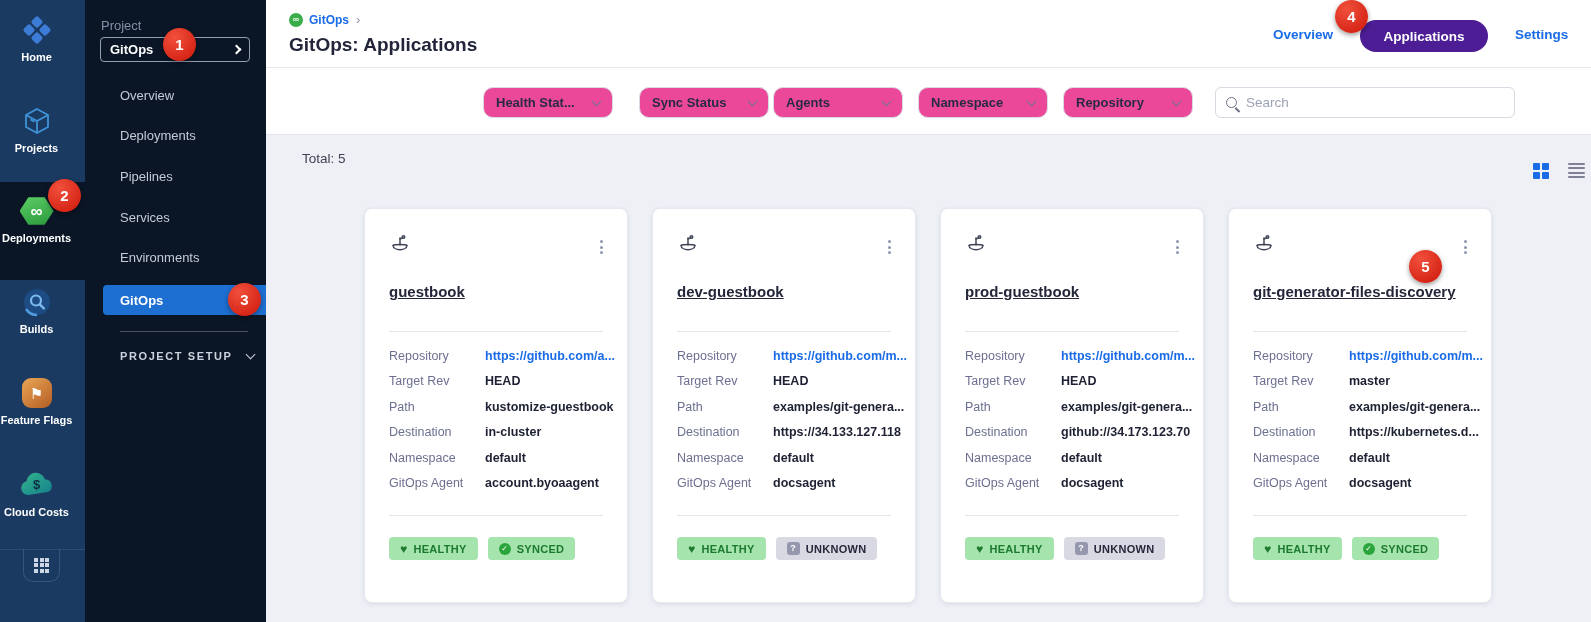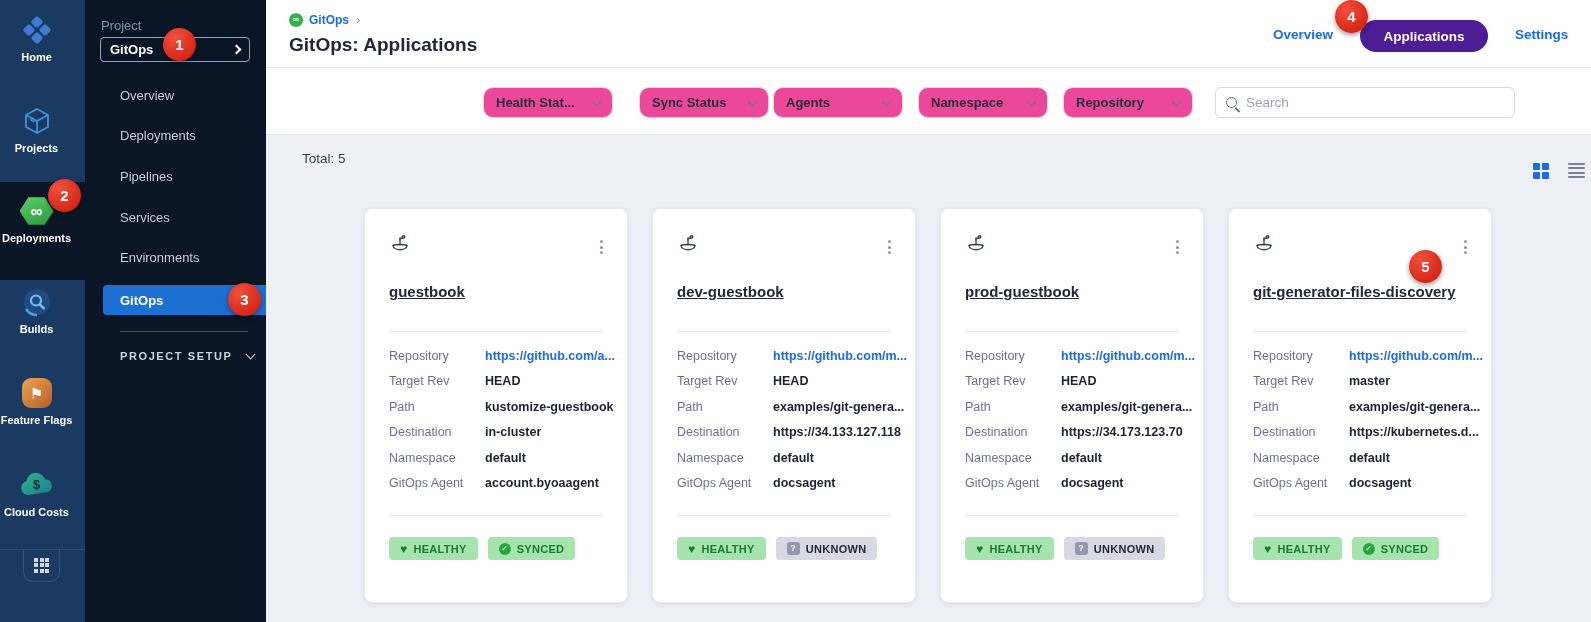--- a/index.html
+++ b/index.html
@@ -427,21 +427,21 @@
             <div class="row">
                 <span class="flabel">Target Rev</span>
                 <span class="fvalue">HEAD</span>
               </div>
             <div class="row">
                 <span class="flabel">Path</span>
                 <span class="fvalue">examples/git-genera...</span>
               </div>
             <div class="row">
                 <span class="flabel">Destination</span>
-                <span class="fvalue">https://34.173.123.70</span>
+                <span class="fvalue">github://34.173.123.70</span>
               </div>
             <div class="row">
                 <span class="flabel">Namespace</span>
                 <span class="fvalue">default</span>
               </div>
             <div class="row">
                 <span class="flabel">GitOps Agent</span>
                 <span class="fvalue">docsagent</span>
               </div>
           </div>

